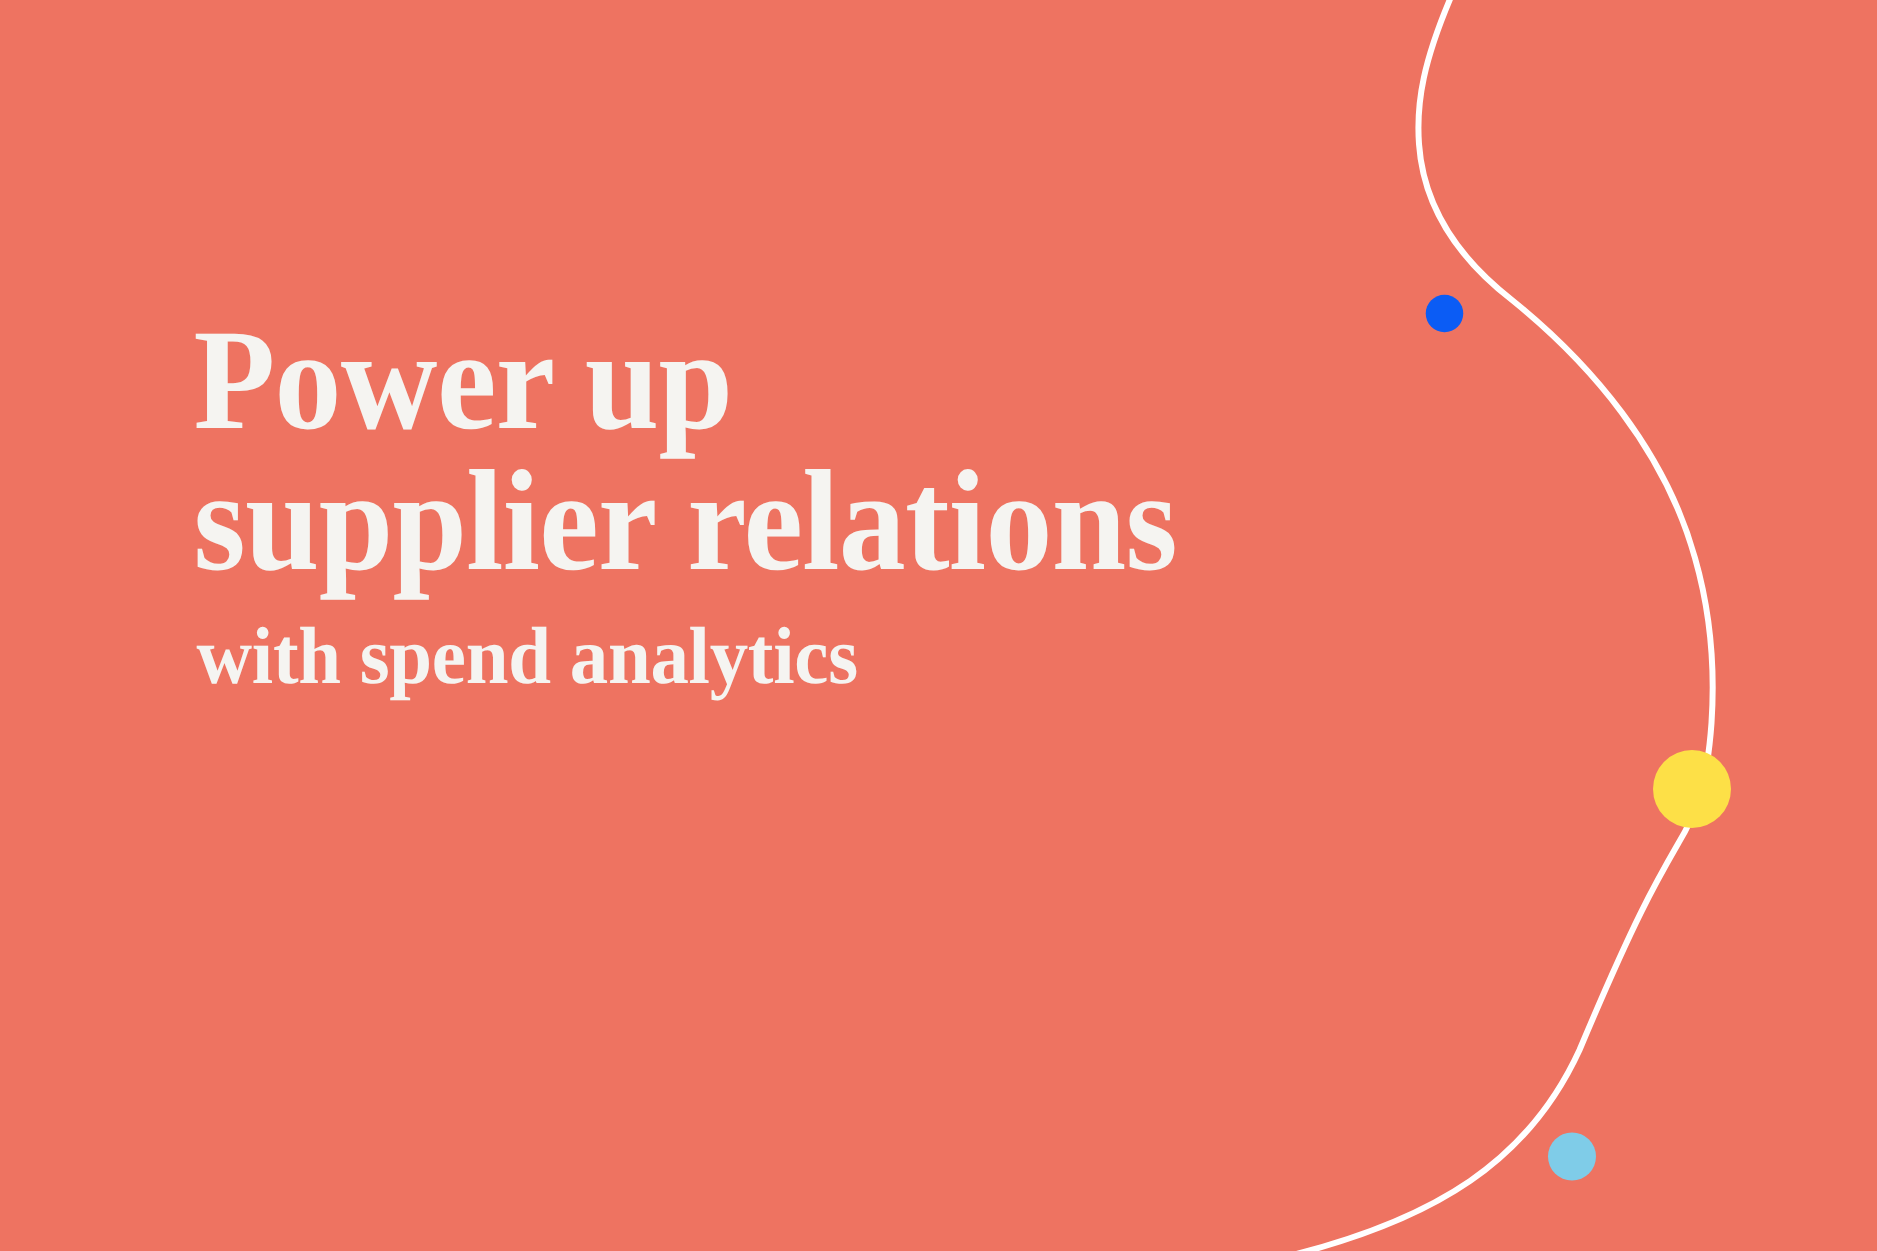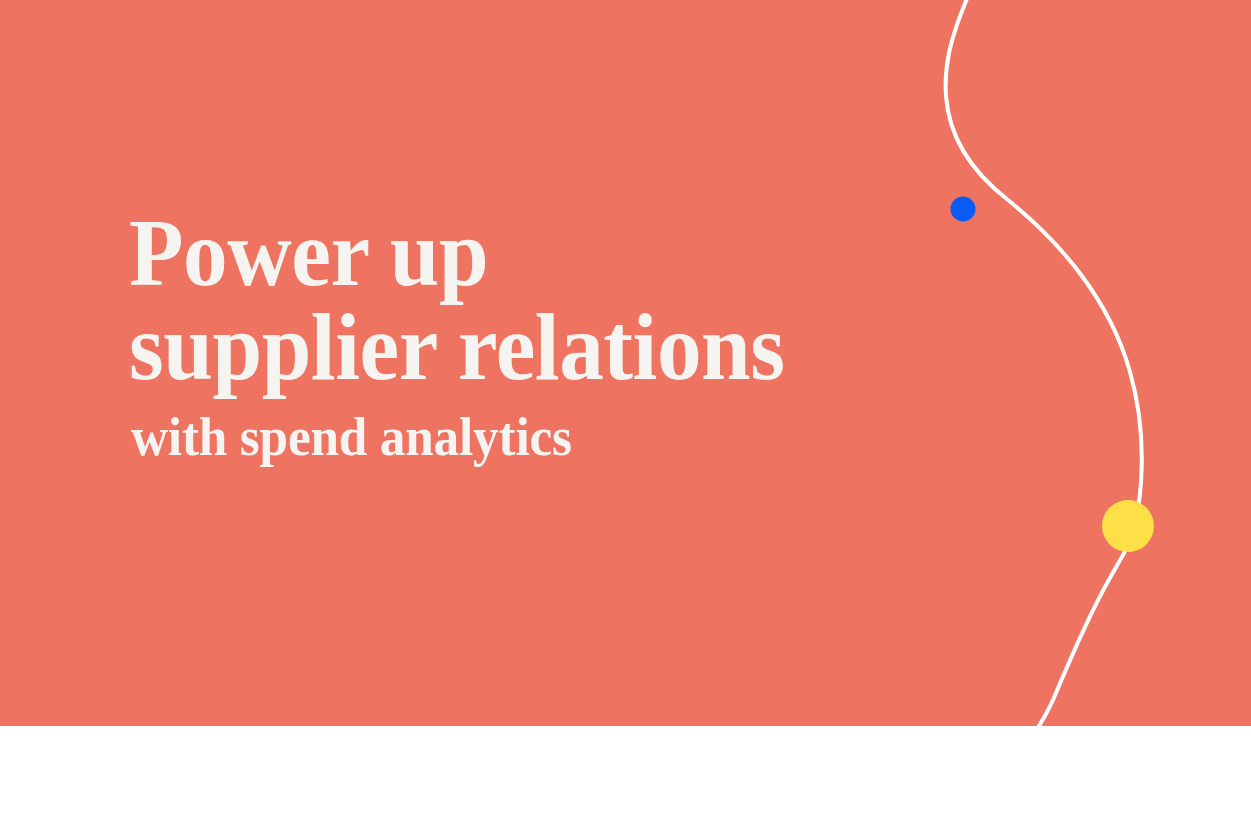--- a/index.html
+++ b/index.html
@@ -4,21 +4,21 @@
 <title>Power up supplier relations</title>
 <style>
   html, body {
     margin: 0;
     padding: 0;
     background: #ffffff;
   }
   #canvas {
     position: relative;
     width: 1251px;
-    height: 726px;
+    height: 834px;
     overflow: hidden;
     background: #ee7361;
     font-family: "Liberation Serif", "DejaVu Serif", serif;
   }
 
   
   #decor {
     position: absolute;
     inset: 0;
     width: 1251px;

